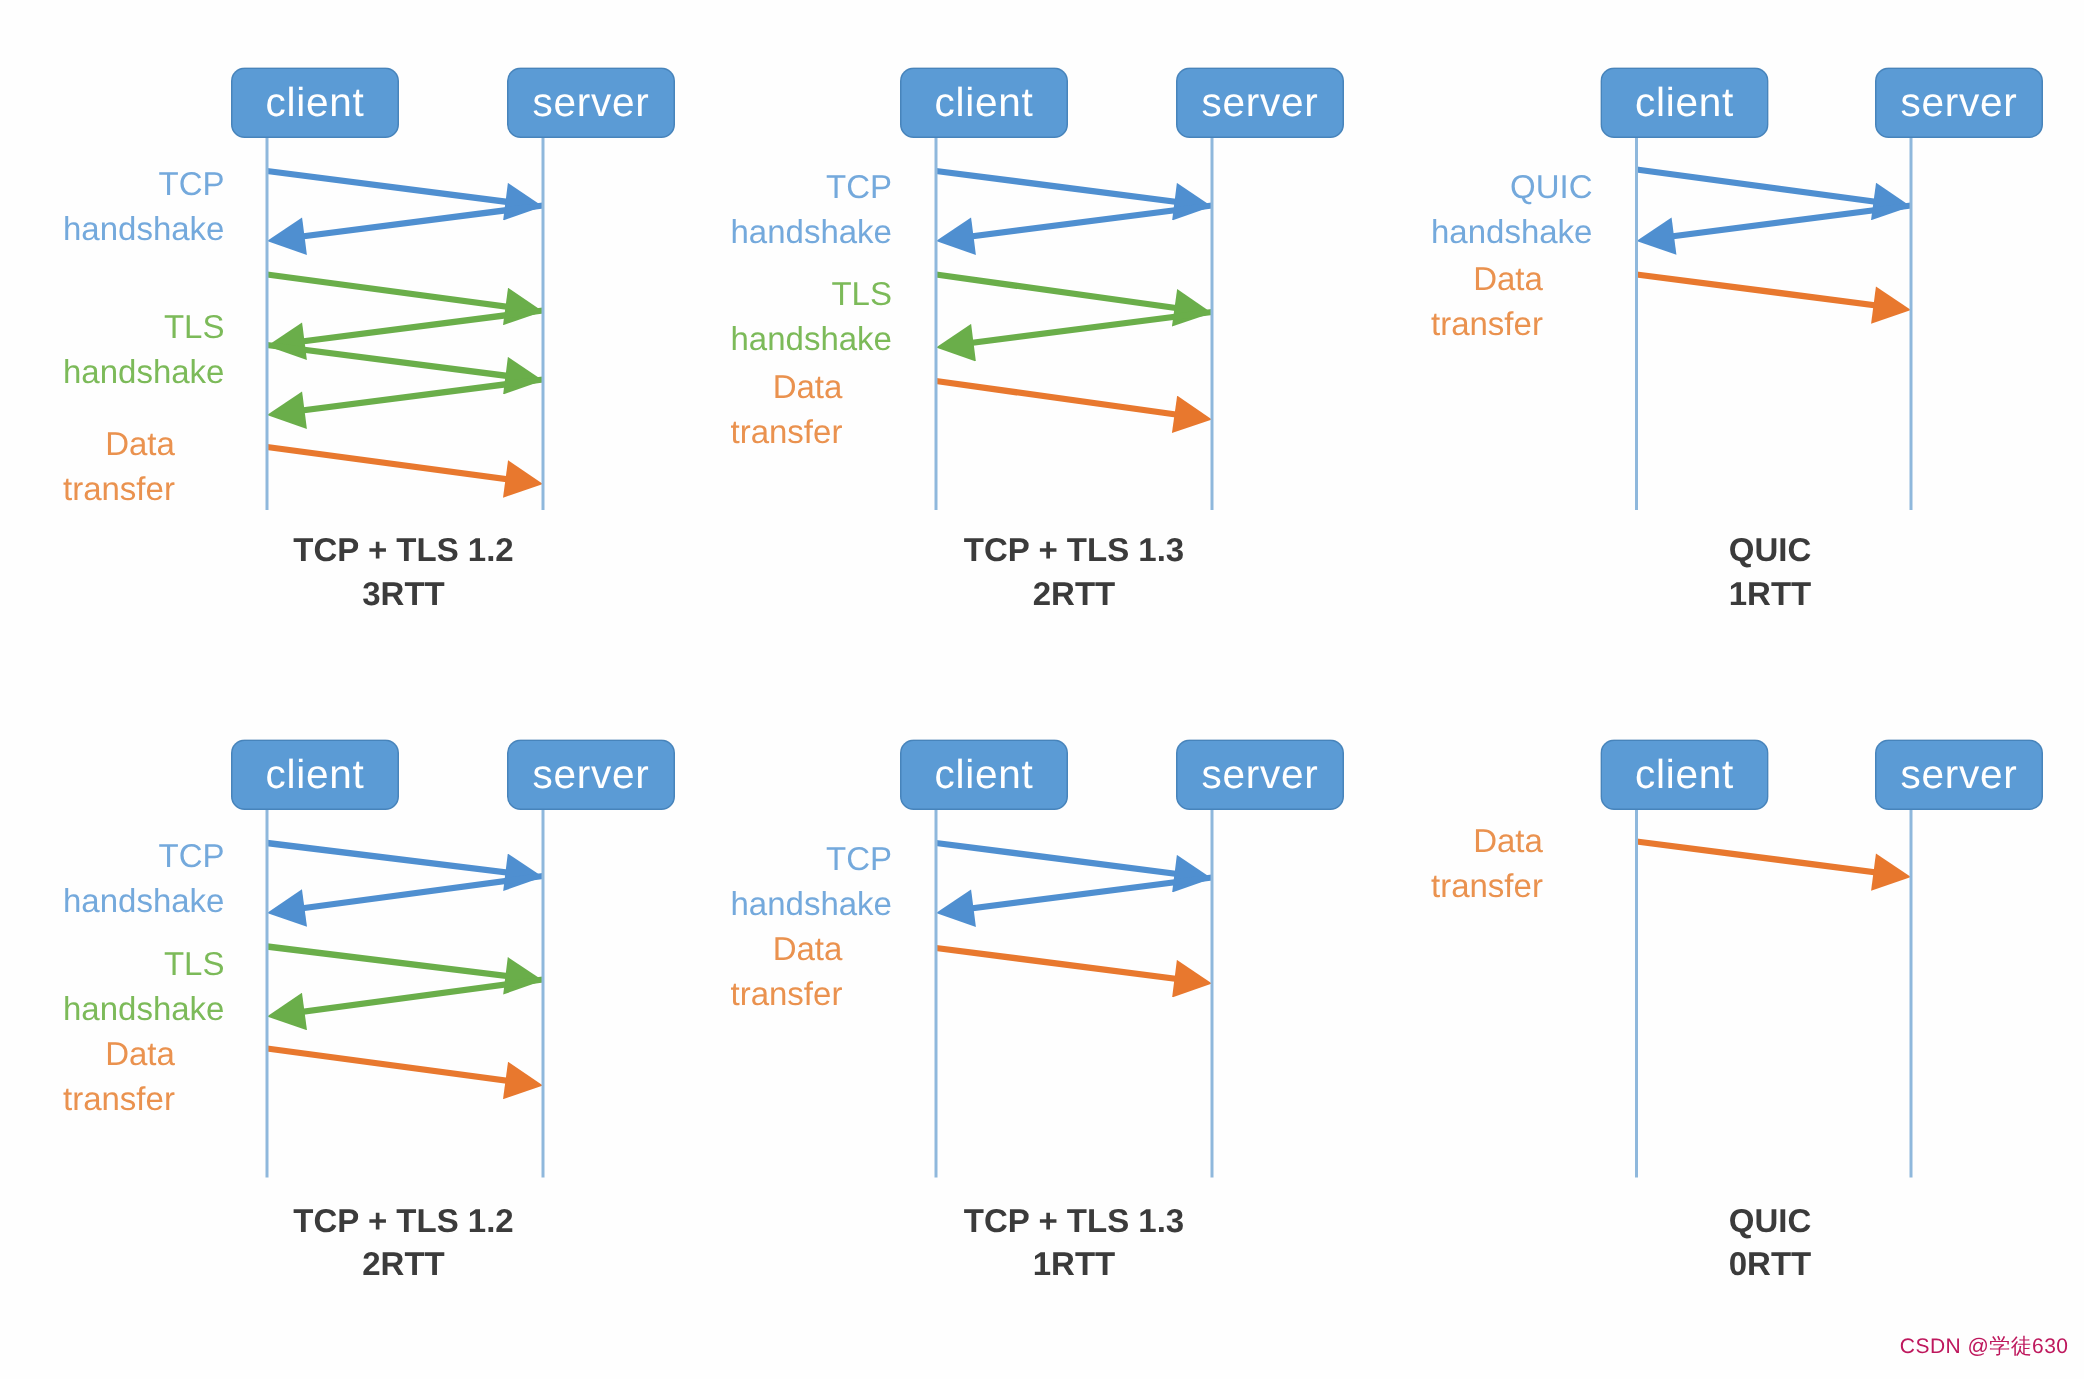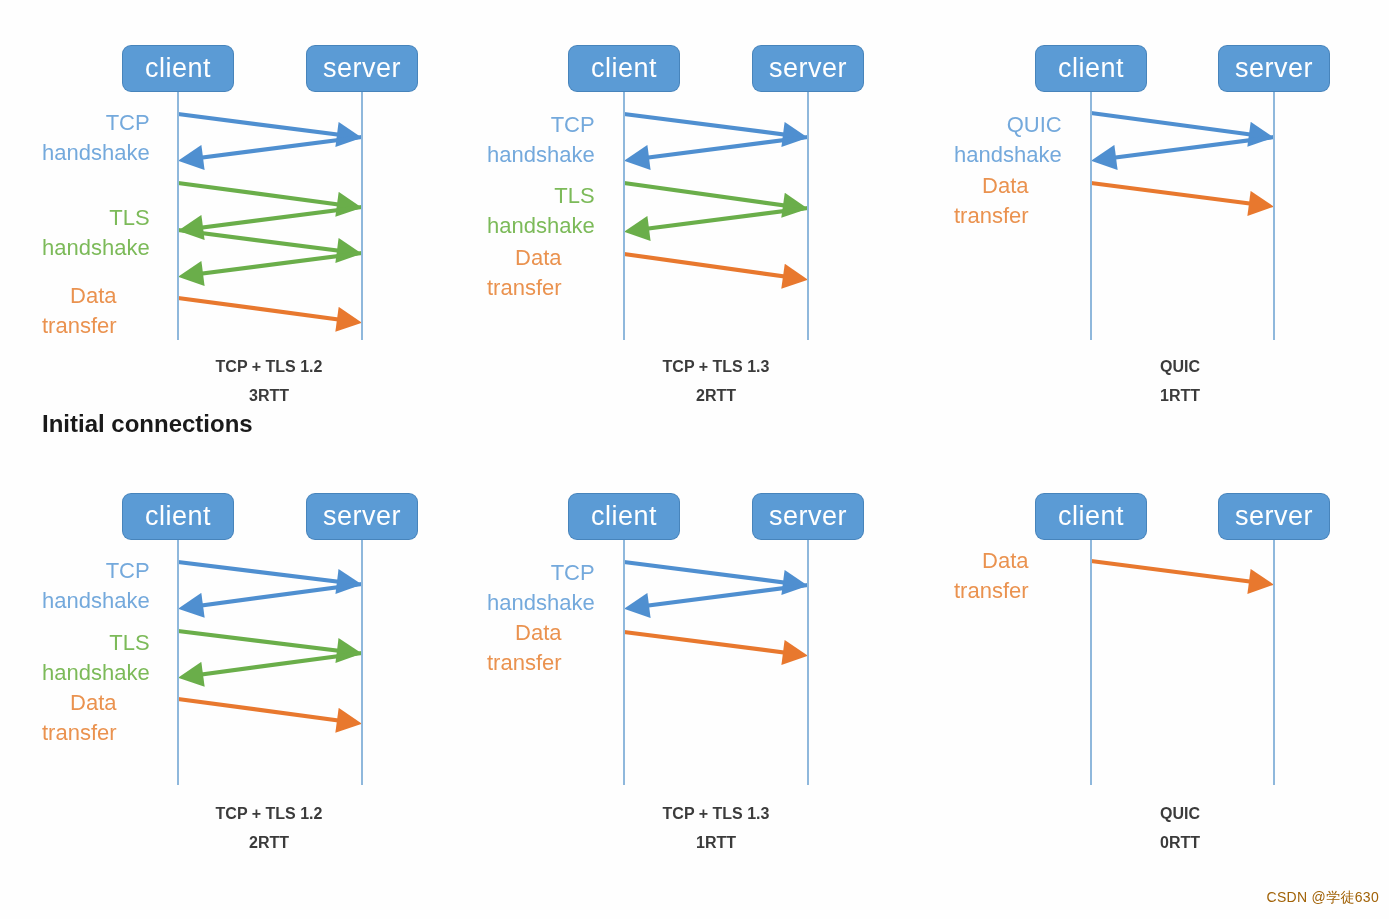--- a/index.html
+++ b/index.html
@@ -27,36 +27,37 @@
     width: 112px;
     height: 46px;
     border-radius: 9px;
     display: flex;
     align-items: center;
     justify-content: center;
     font-size: 27px;
     letter-spacing: 0.5px;
     box-sizing: border-box;
     border: 1px solid rgba(35, 90, 140, 0.35);
+    margin-left: 32px;
   }
   .lifeline {
     position: absolute;
     width: 2px;
   }
   .side-label {
     position: absolute;
     font-size: 22px;
     line-height: 30px;
     white-space: pre-line;
     text-align: right;
   }
   .caption {
     position: absolute;
     text-align: center;
-    font-size: 16px;
+    font-size: 22px;
     font-weight: 600;
     line-height: 29px;
     white-space: pre-line;
     transform: translateX(-50%);
   }
   .heading {
     position: absolute;
     font-size: 24px;
     font-weight: bold;
   }
@@ -178,15 +179,14 @@
         <div class="box" style="left: 1035px; top: 493px; height: 47px; background: rgb(91, 155, 213); color: rgb(255, 255, 255);">client</div>
         <div class="lifeline" style="left: 1090px; top: 540px; height: 245px; background: rgb(143, 184, 220);"></div>
         <div class="box" style="left: 1218px; top: 493px; height: 47px; background: rgb(91, 155, 213); color: rgb(255, 255, 255);">server</div>
         <div class="lifeline" style="left: 1273px; top: 540px; height: 245px; background: rgb(143, 184, 220);"></div>
         <div class="side-label" style="left: 954px; top: 546px; color: rgb(234, 146, 79);">Data
 transfer</div>
         <div class="caption" style="left: 1180px; top: 799px; color: rgb(59, 59, 59);">QUIC
 0RTT</div>
       </div>
     </div>
-  <div class="heading" id="heading-initial" style="left: 42px; top: 410px; color: rgb(26, 26, 26);">Initial connections</div>
-  <div id="watermark" style="right: 10px; top: 889px; color: #a16207;">CSDN @学徒630</div>
+  <div id="watermark" style="right: 10px; top: 889px; color: #be185d;">CSDN @学徒630</div>
 </div>
 
 </body></html>

